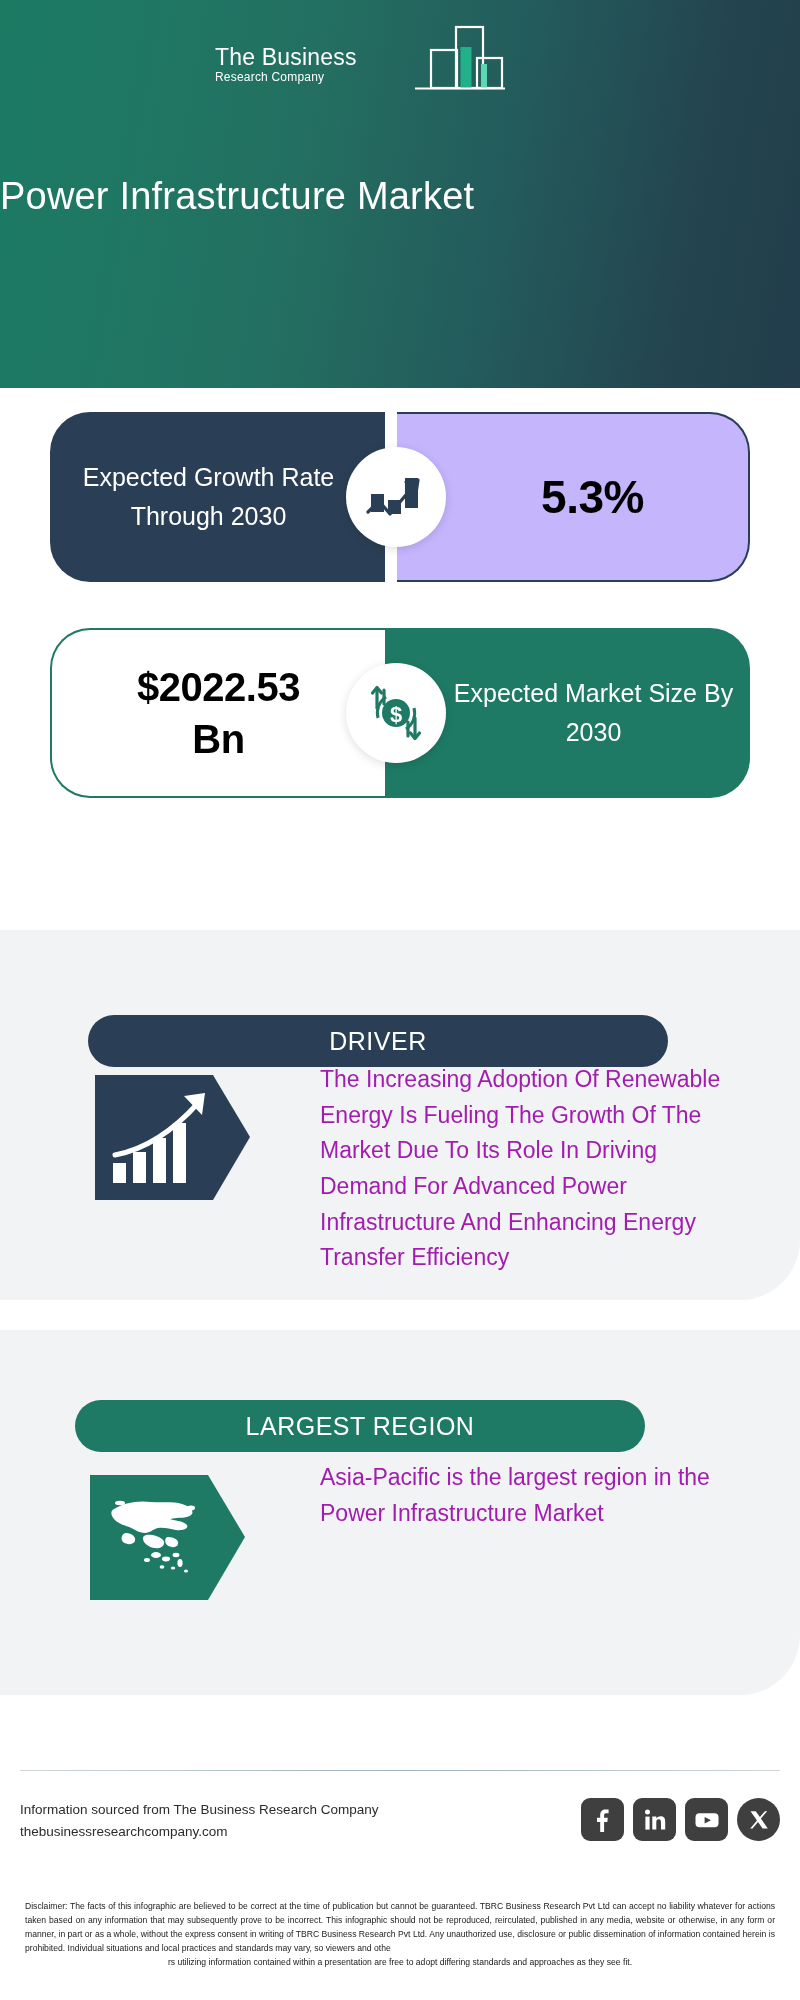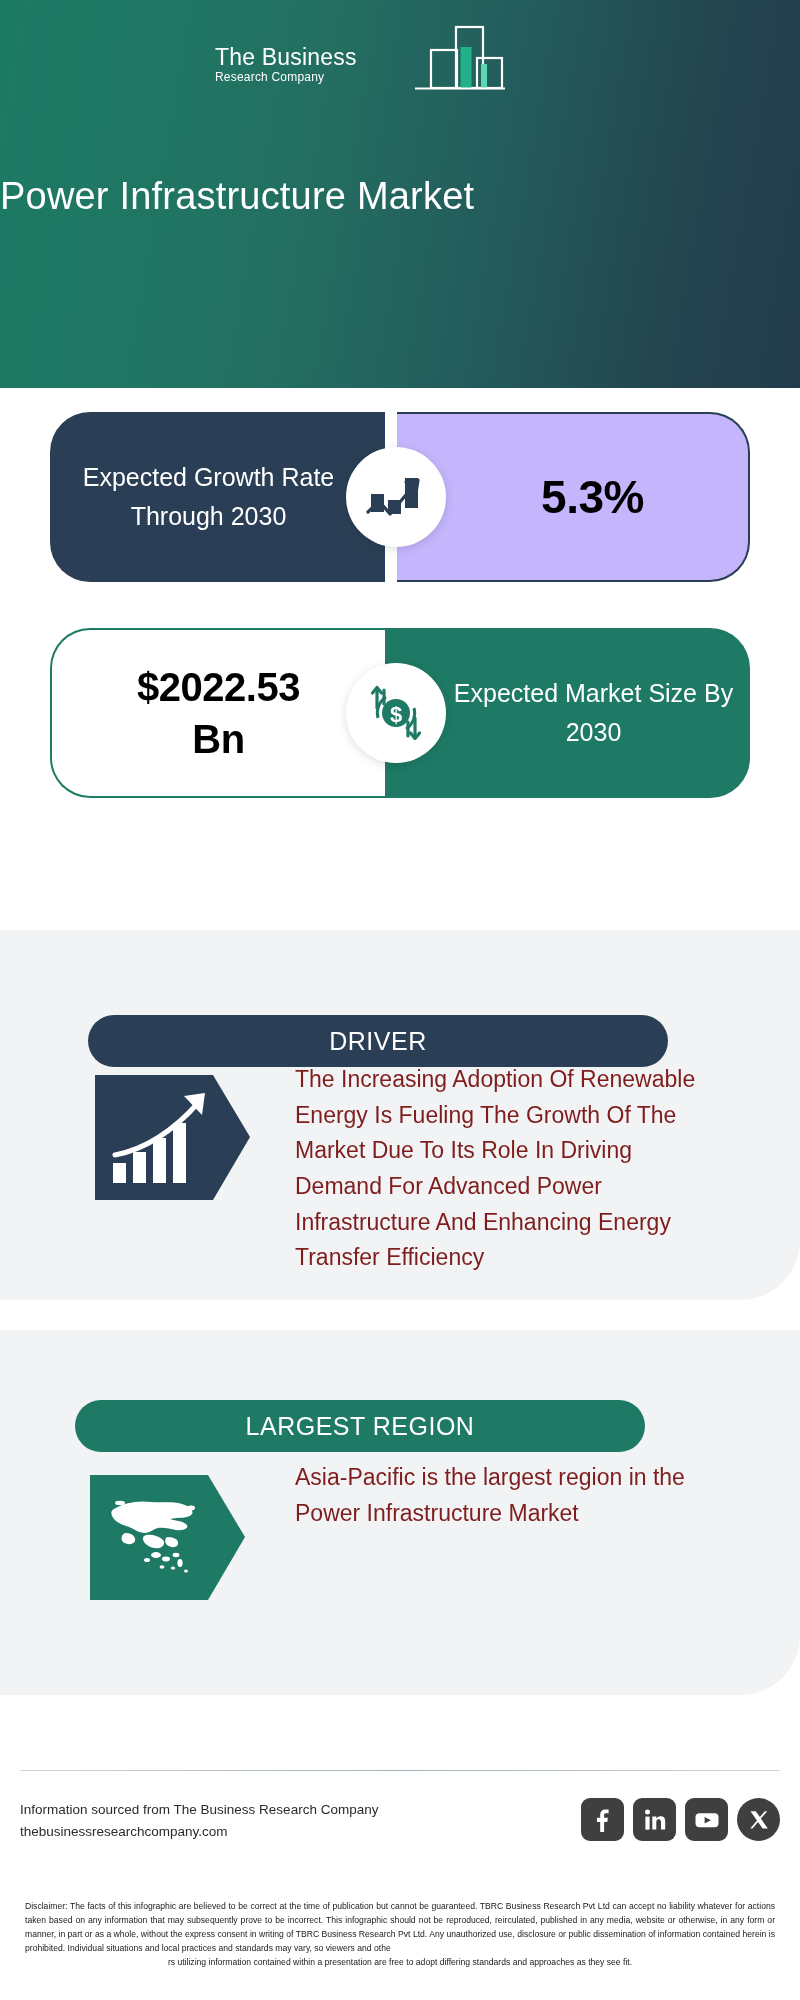--- a/index.html
+++ b/index.html
@@ -85,21 +85,21 @@
     display:flex; align-items:center; justify-content:center;
     color:#ffffff; font-size:25px; letter-spacing:.5px;
   }
   .pill-driver{ left:88px; top:1000px; width:580px; background:#2a3f55;margin-top:15px; }
   .pill-region{ left:75px; top:1400px; width:570px; background:#1e7a65; }
 
   .arrowbox{ position:absolute; }
   .arrowbox-driver{ left:95px; top:1075px; width:155px; height:125px; }
   .arrowbox-region{ left:90px; top:1475px; width:155px; height:125px; }
 
-  .sect-text{ position:absolute; font-size:23px; line-height:1.55; color:#7f1d1d; }
+  .sect-text{ position:absolute; font-size:23px; line-height:1.55; color:#a21caf;margin-left:25px; }
   .sect-text-driver{ left:295px; top:1062px; width:420px; }
   .sect-text-region{ left:295px; top:1460px; width:400px; }
 
   
   .foot-rule{ position:absolute; left:20px; top:1770px; width:760px; height:1px;
      background:linear-gradient(to right,#cfd6da,#9fb2bb,#cfd6da); }
   .foot-src{ position:absolute; left:20px; top:1799px; font-size:13.5px; color:#2b2b2b;
      line-height:1.6; }
   .socials{ position:absolute; right:20px; top:1798px; display:flex; gap:9px; }
   .soc{ width:43px; height:43px; border-radius:9px; background:#3f3f3f;

